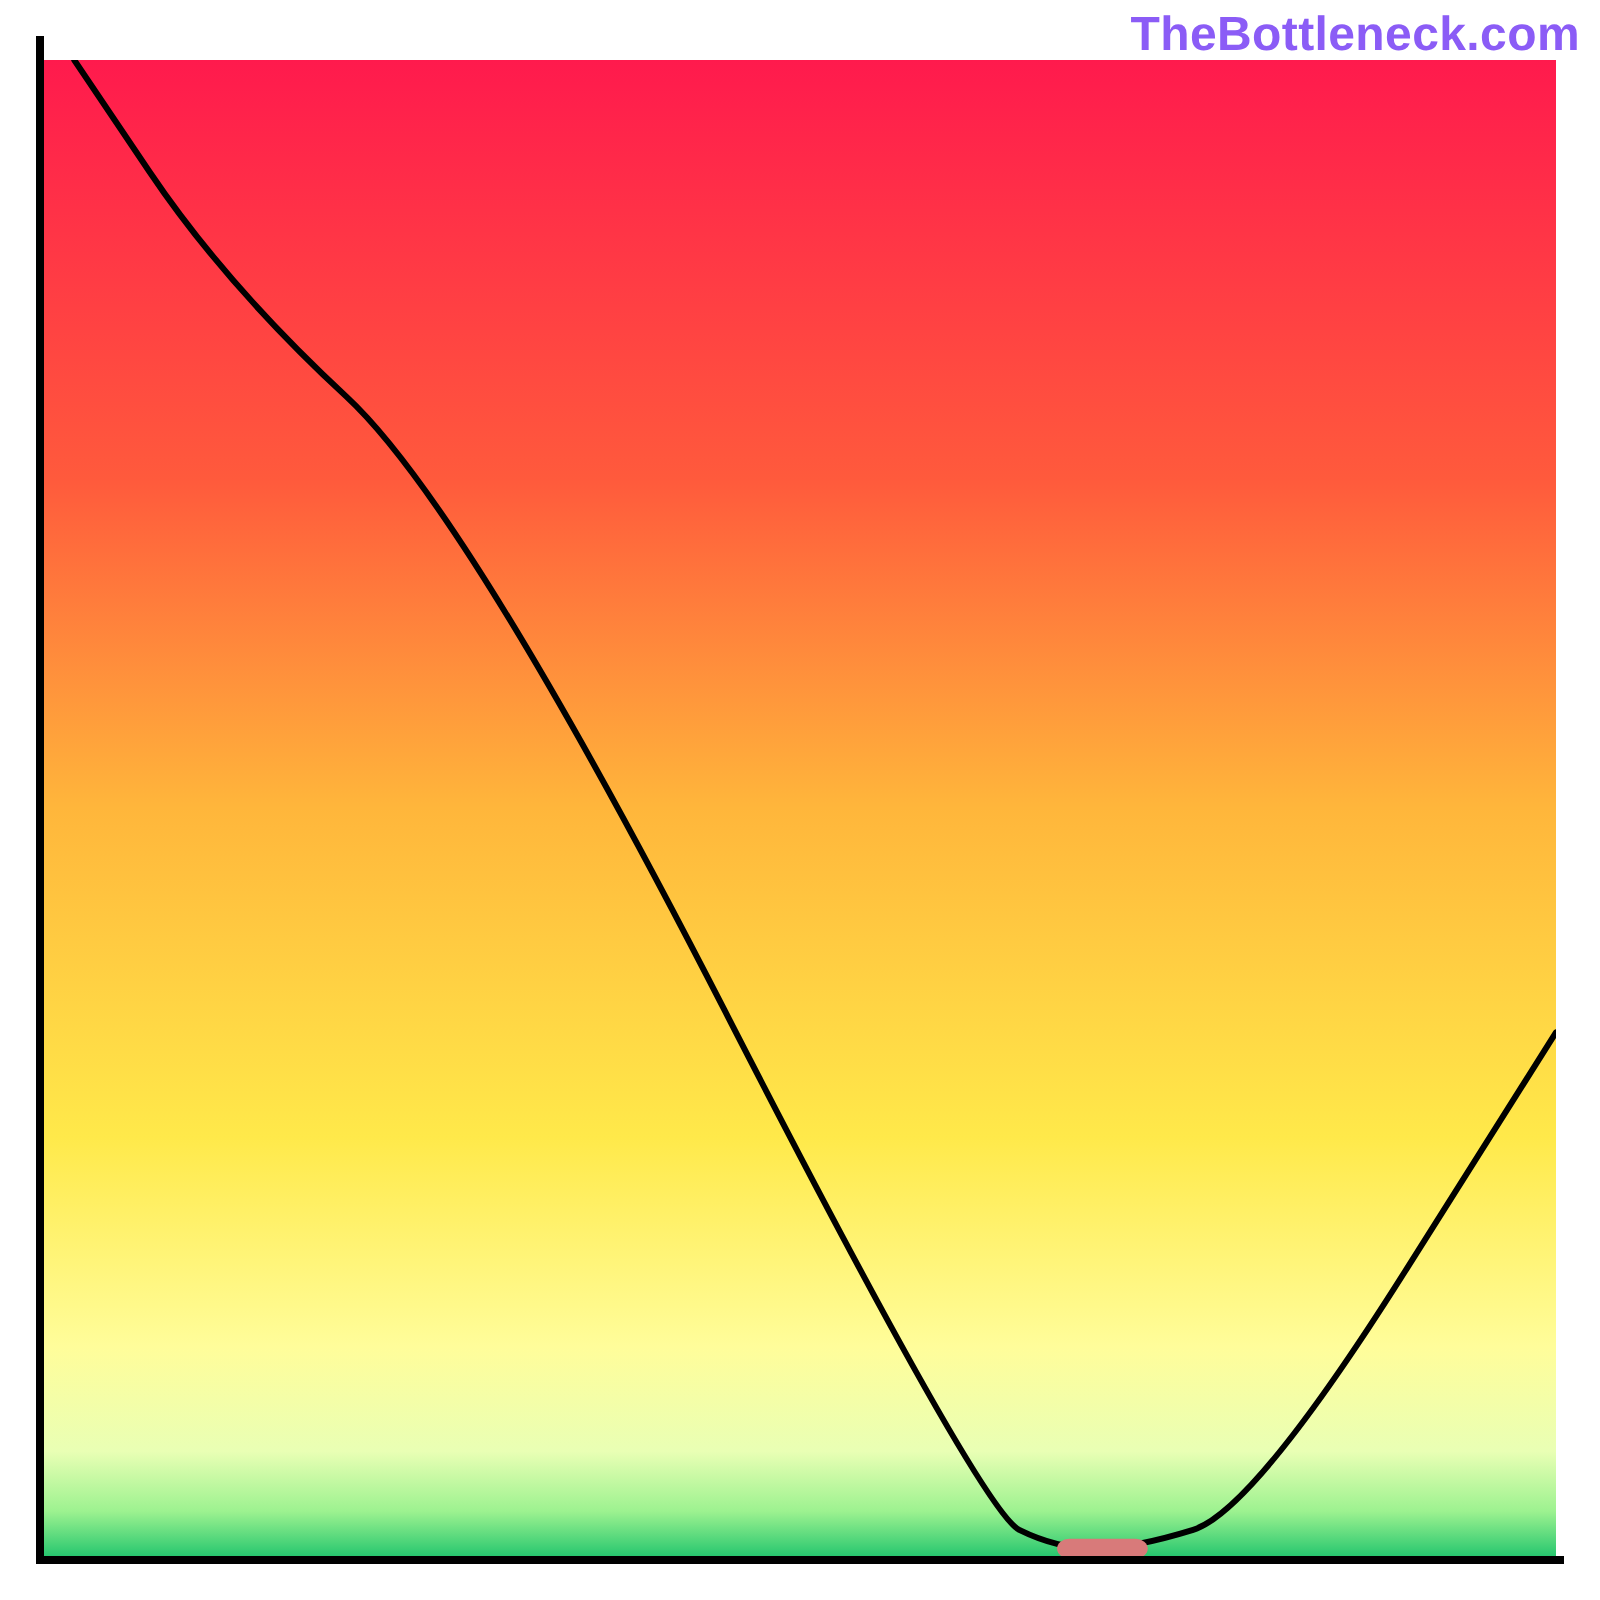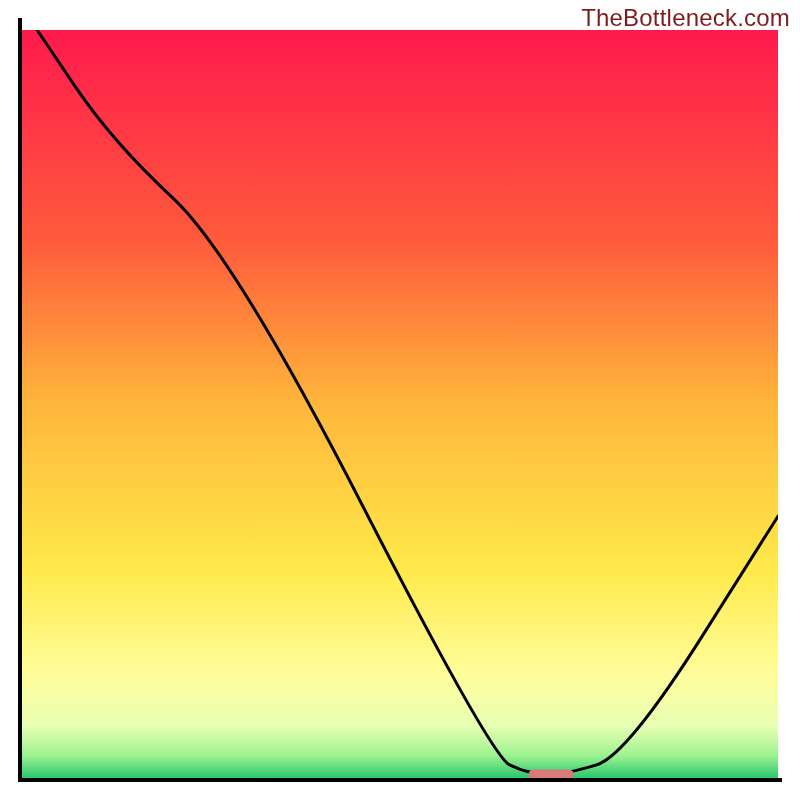--- a/index.html
+++ b/index.html
@@ -13,22 +13,22 @@
   .stage {
     position: relative;
     width: 800px;
     height: 800px;
   }
   .watermark {
     position: absolute;
     top: 4px;
     right: 10px;
     font-size: 24px;
-    font-weight: 400;
-    color: #7f1d1d;
+    font-weight: 700;
+    color: #8b5cf6;
     letter-spacing: 0.2px;
   }
   
   .axis-y {
     position: absolute;
     left: 18px;
     top: 18px;
     width: 4px;
     bottom: 18px;
     background: #000;

